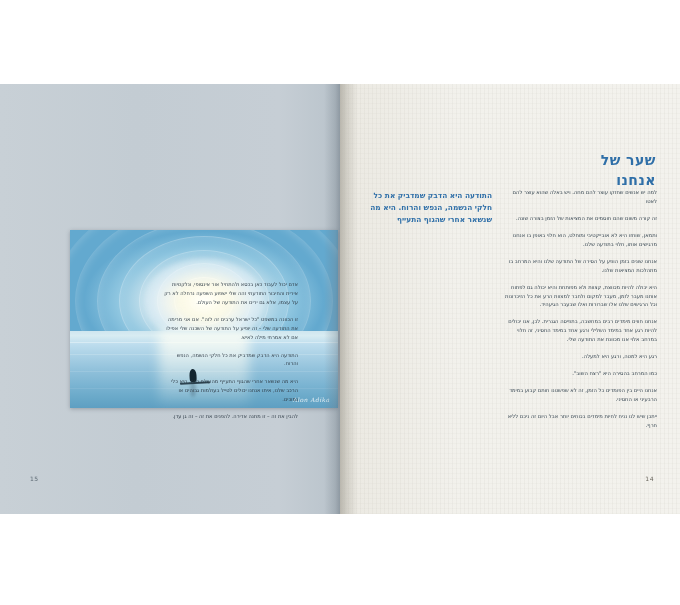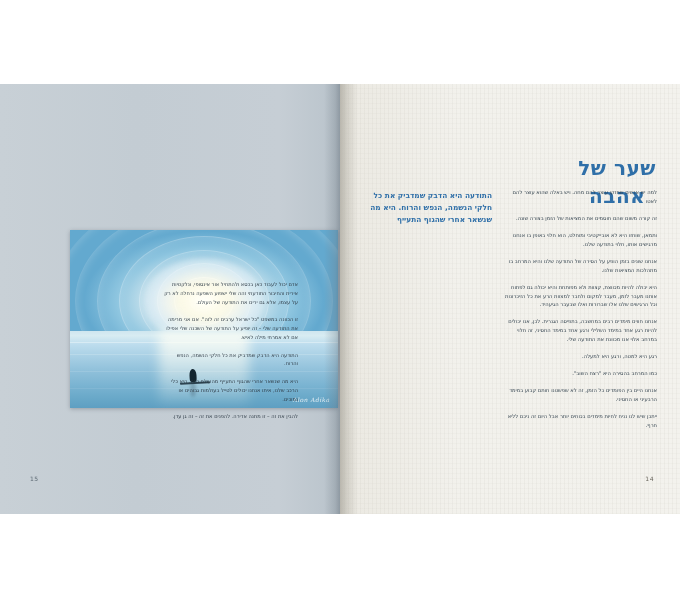--- a/index.html
+++ b/index.html
@@ -213,23 +213,23 @@
       repeating-linear-gradient(90deg, rgba(180,176,166,0.10) 0px, rgba(180,176,166,0.10) 1px, rgba(255,255,255,0) 1px, rgba(255,255,255,0) 4px),
       repeating-linear-gradient(0deg, rgba(186,182,172,0.07) 0px, rgba(186,182,172,0.07) 1px, rgba(255,255,255,0) 1px, rgba(255,255,255,0) 5px);
     pointer-events: none;
   }
 
   .chapter-title {
     position: absolute;
     right: 24px;
     top: 58px;
     direction: rtl;
-    text-align: center;
+    text-align: right;
     font-family: "DejaVu Sans", sans-serif;
-    font-size: 20px;
+    font-size: 14px;
     font-weight: 700;
     line-height: 1.38;
     color: #2f6fa8;
     letter-spacing: .5px;
   }
 
   .lead-para {
     position: absolute;
     right: 23px;
     top: 104px;
@@ -302,21 +302,21 @@
     </div>
 
     <div class="folio-left">15</div>
   </section>
 
   <section class="page-right">
     <div class="paper-grain"></div>
 
     <h1 class="chapter-title">
       <span>שער של</span><br>
-      <span>אהבה</span>
+      <span>אנחנו</span>
     </h1>
 
     <div class="highlight-col">התודעה היא הדבק שמדביק את כל חלקי הנשמה, הנפש והרוח. היא מה שנשאר אחרי שהגוף התעייף</div>
 
     <div class="lead-para hebrew-col">
       <p>למה יש אנשים שחזקו עוצר להם מחה. ויש באלה שהוא עוצר להם לאטו</p>
       <p>זה קורה משום שהם חוסמים את המציאות של הזמן בצורה שונה.</p>
       <p>ותמאן, שוחזו היא לא אובייקטיבי ומוחלט, הוא חלוי באופן בו אנחנו מרגישים אותו, חלוי בתודעה שלנו.</p>
       <p>אנחנו שונים בזמן הופע על הסירה של התודעה שלנו והיא המרחב בו מתהלכות המציאות שלנו.</p>
       <p>היא יכולה להיות מכווצת, קצוות ולא מפותחת והיא יכולה גם לפתוח אותנו מעבר לזמן, מעבר למקום ולחבר למצוות הרע את כל הזיכרונות וכל הרגישים שלנו אלו שברורות ואלו שבעבר הגיעהיד.</p>

